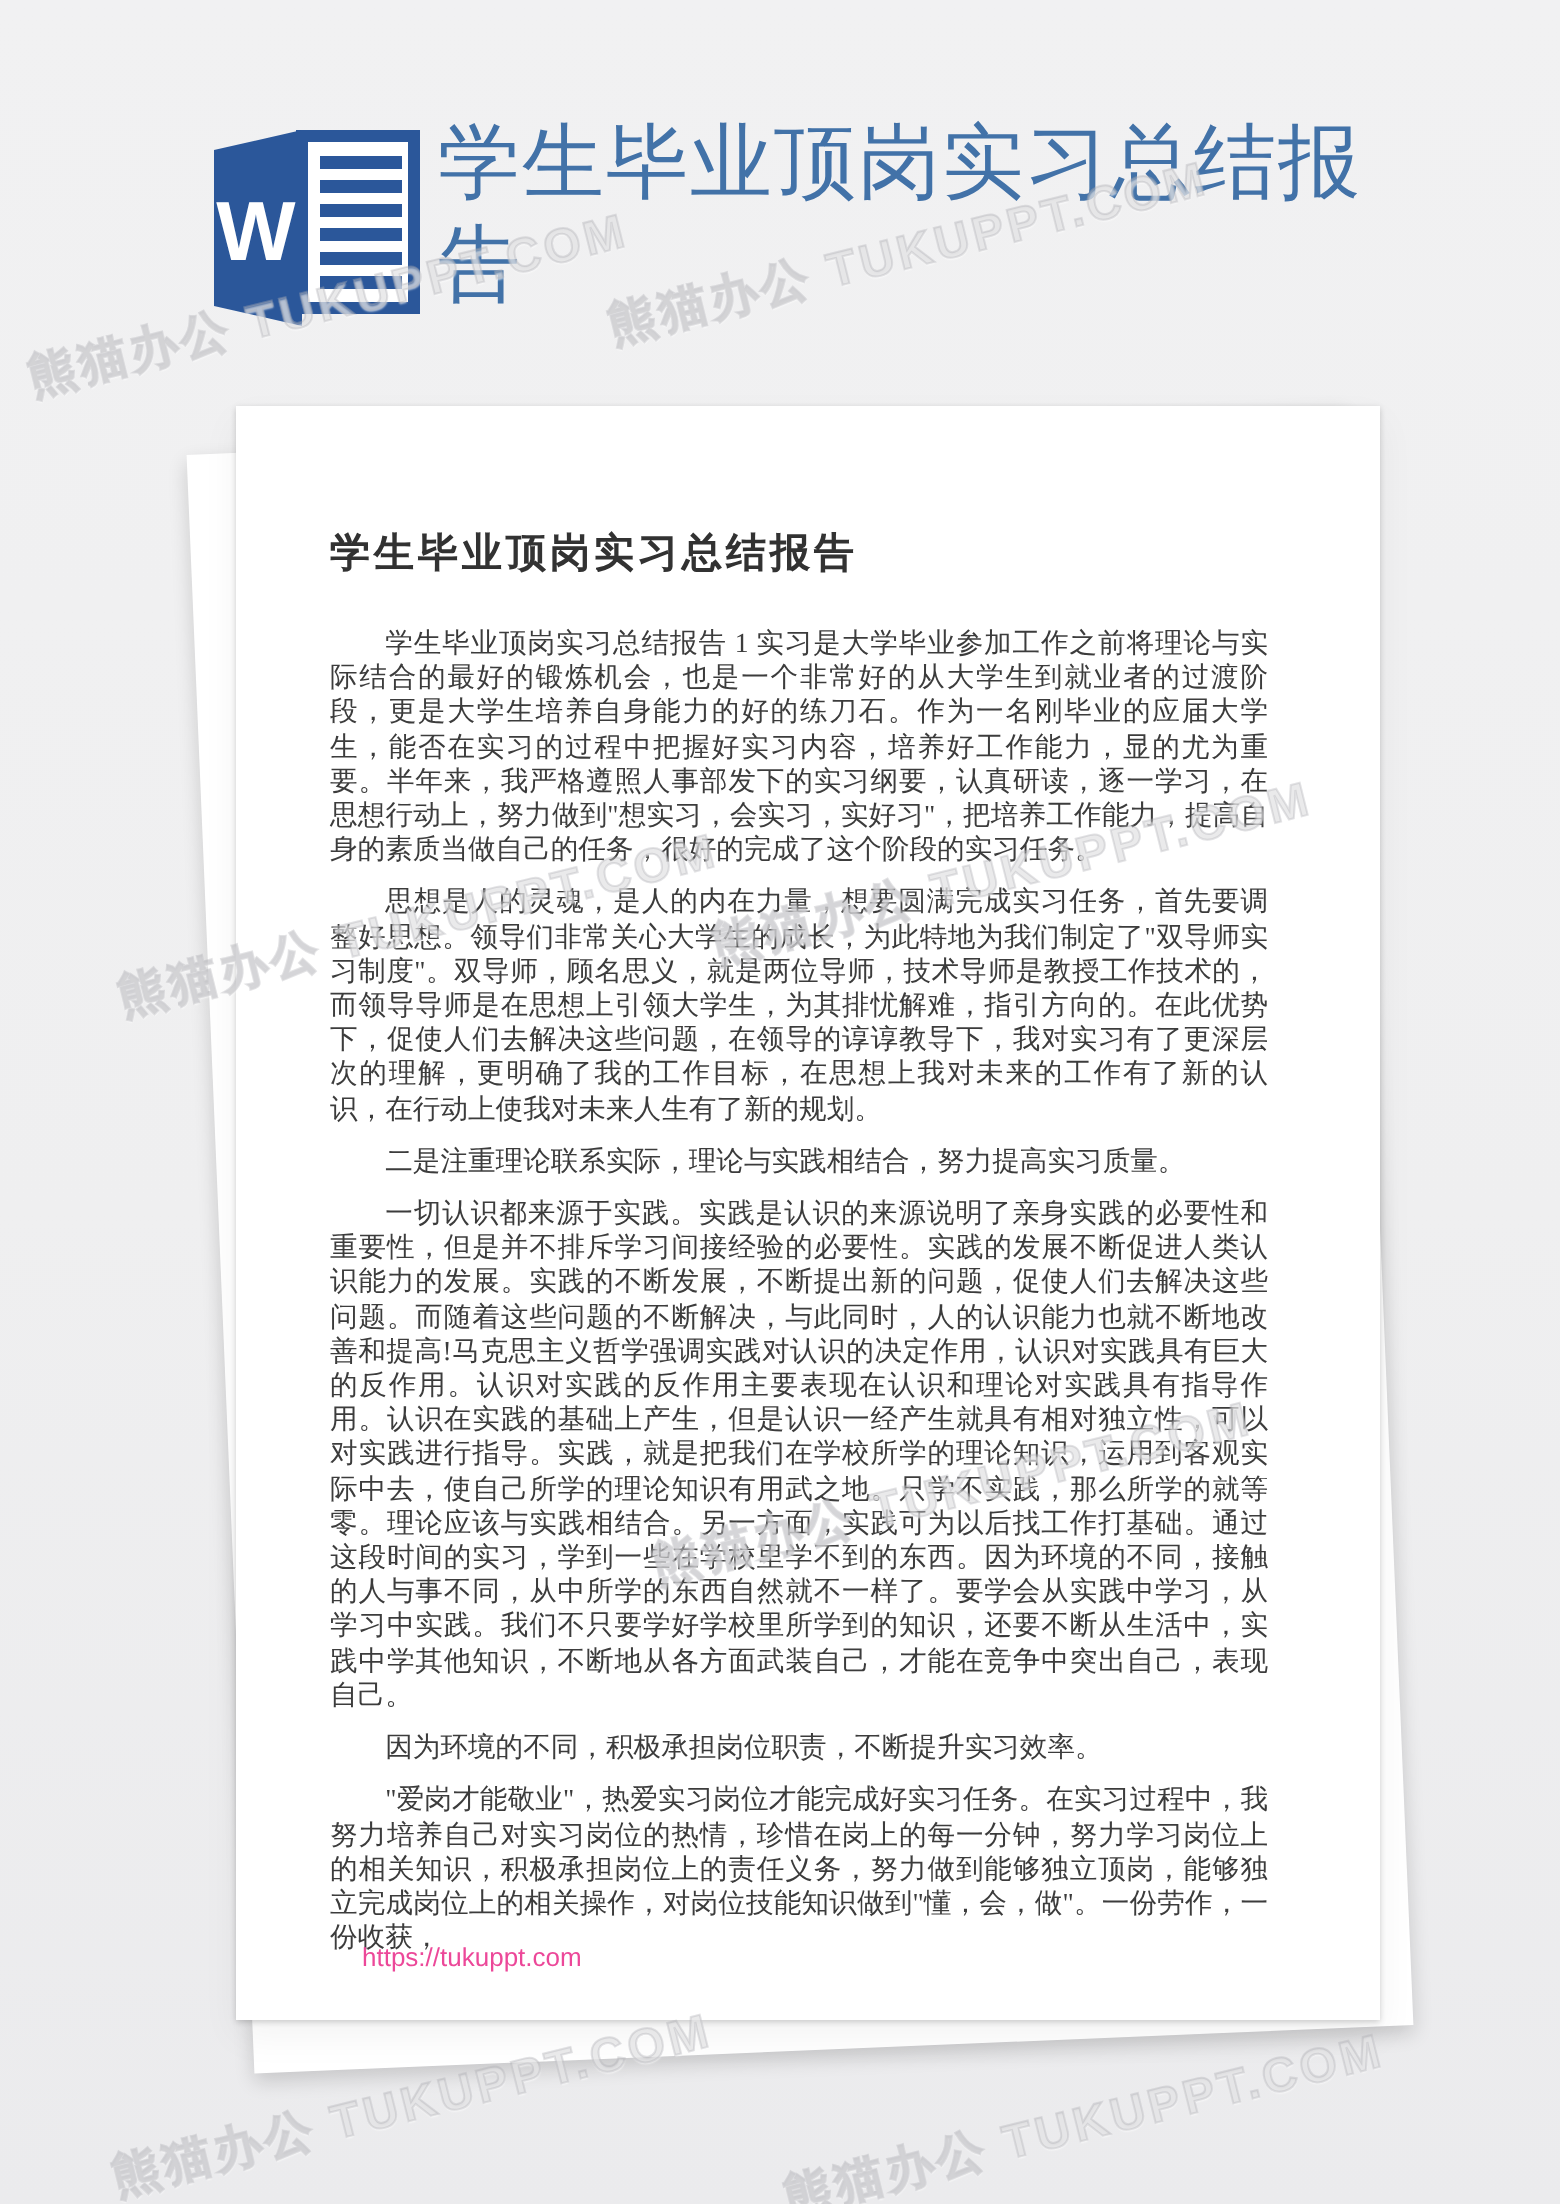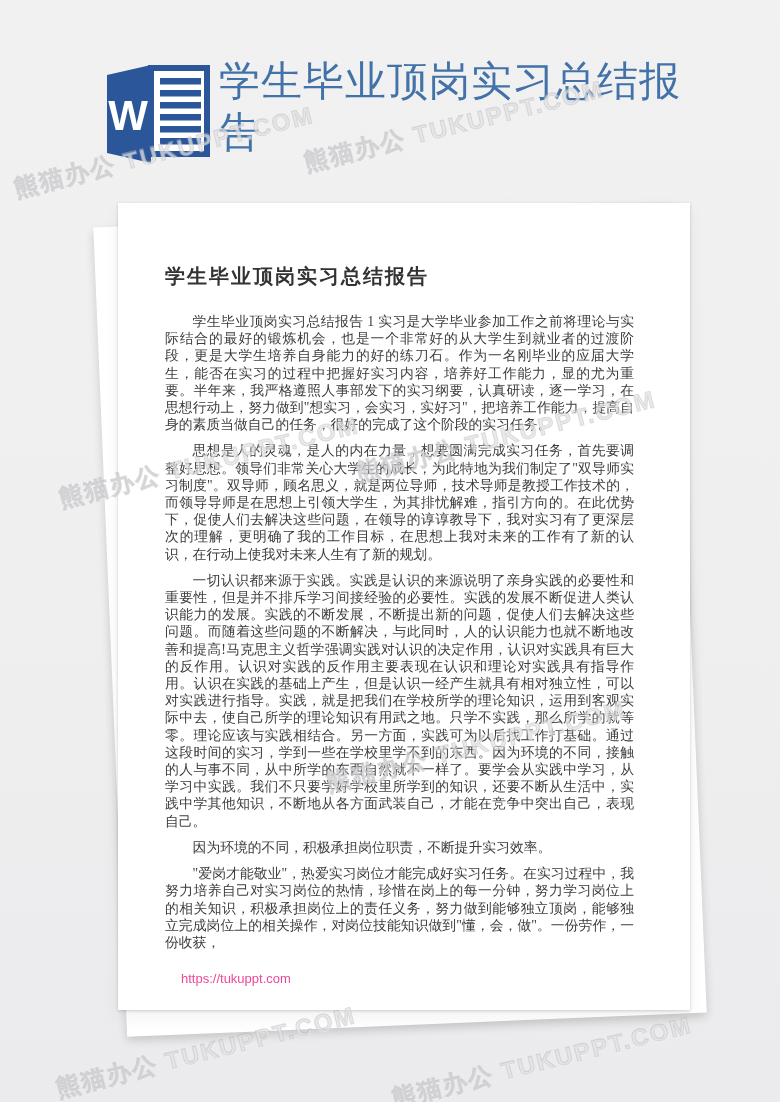--- a/index.html
+++ b/index.html
@@ -72,20 +72,21 @@
   <h1 class="page-title">学生毕业顶岗实习总结报告</h1>
 </div>
 
 <div class="paper-back"></div>
 
 <div class="paper">
   <h2 class="doc-title">学生毕业顶岗实习总结报告</h2>
   <div class="doc-body">
       <p>学生毕业顶岗实习总结报告 1 实习是大学毕业参加工作之前将理论与实际结合的最好的锻炼机会，也是一个非常好的从大学生到就业者的过渡阶段，更是大学生培养自身能力的好的练刀石。作为一名刚毕业的应届大学生，能否在实习的过程中把握好实习内容，培养好工作能力，显的尤为重要。半年来，我严格遵照人事部发下的实习纲要，认真研读，逐一学习，在思想行动上，努力做到"想实习，会实习，实好习"，把培养工作能力，提高自身的素质当做自己的任务，很好的完成了这个阶段的实习任务。</p>
       <p>思想是人的灵魂，是人的内在力量，想要圆满完成实习任务，首先要调整好思想。领导们非常关心大学生的成长，为此特地为我们制定了"双导师实习制度"。双导师，顾名思义，就是两位导师，技术导师是教授工作技术的，而领导导师是在思想上引领大学生，为其排忧解难，指引方向的。在此优势下，促使人们去解决这些问题，在领导的谆谆教导下，我对实习有了更深层次的理解，更明确了我的工作目标，在思想上我对未来的工作有了新的认识，在行动上使我对未来人生有了新的规划。</p>
+      <p>二是注重理论联系实际，理论与实践相结合，努力提高实习质量。</p>
       <p>一切认识都来源于实践。实践是认识的来源说明了亲身实践的必要性和重要性，但是并不排斥学习间接经验的必要性。实践的发展不断促进人类认识能力的发展。实践的不断发展，不断提出新的问题，促使人们去解决这些问题。而随着这些问题的不断解决，与此同时，人的认识能力也就不断地改善和提高!马克思主义哲学强调实践对认识的决定作用，认识对实践具有巨大的反作用。认识对实践的反作用主要表现在认识和理论对实践具有指导作用。认识在实践的基础上产生，但是认识一经产生就具有相对独立性，可以对实践进行指导。实践，就是把我们在学校所学的理论知识，运用到客观实际中去，使自己所学的理论知识有用武之地。只学不实践，那么所学的就等零。理论应该与实践相结合。另一方面，实践可为以后找工作打基础。通过这段时间的实习，学到一些在学校里学不到的东西。因为环境的不同，接触的人与事不同，从中所学的东西自然就不一样了。要学会从实践中学习，从学习中实践。我们不只要学好学校里所学到的知识，还要不断从生活中，实践中学其他知识，不断地从各方面武装自己，才能在竞争中突出自己，表现自己。</p>
       <p>因为环境的不同，积极承担岗位职责，不断提升实习效率。</p>
       <p>"爱岗才能敬业"，热爱实习岗位才能完成好实习任务。在实习过程中，我努力培养自己对实习岗位的热情，珍惜在岗上的每一分钟，努力学习岗位上的相关知识，积极承担岗位上的责任义务，努力做到能够独立顶岗，能够独立完成岗位上的相关操作，对岗位技能知识做到"懂，会，做"。一份劳作，一份收获，</p>
     </div>
   <p class="doc-footer">https://tukuppt.com</p>
 </div>
 
 <div class="wm wm1">熊猫办公 TUKUPPT.COM</div>
 <div class="wm wm2">熊猫办公 TUKUPPT.COM</div>
 <div class="wm wm3">熊猫办公 TUKUPPT.COM</div>

